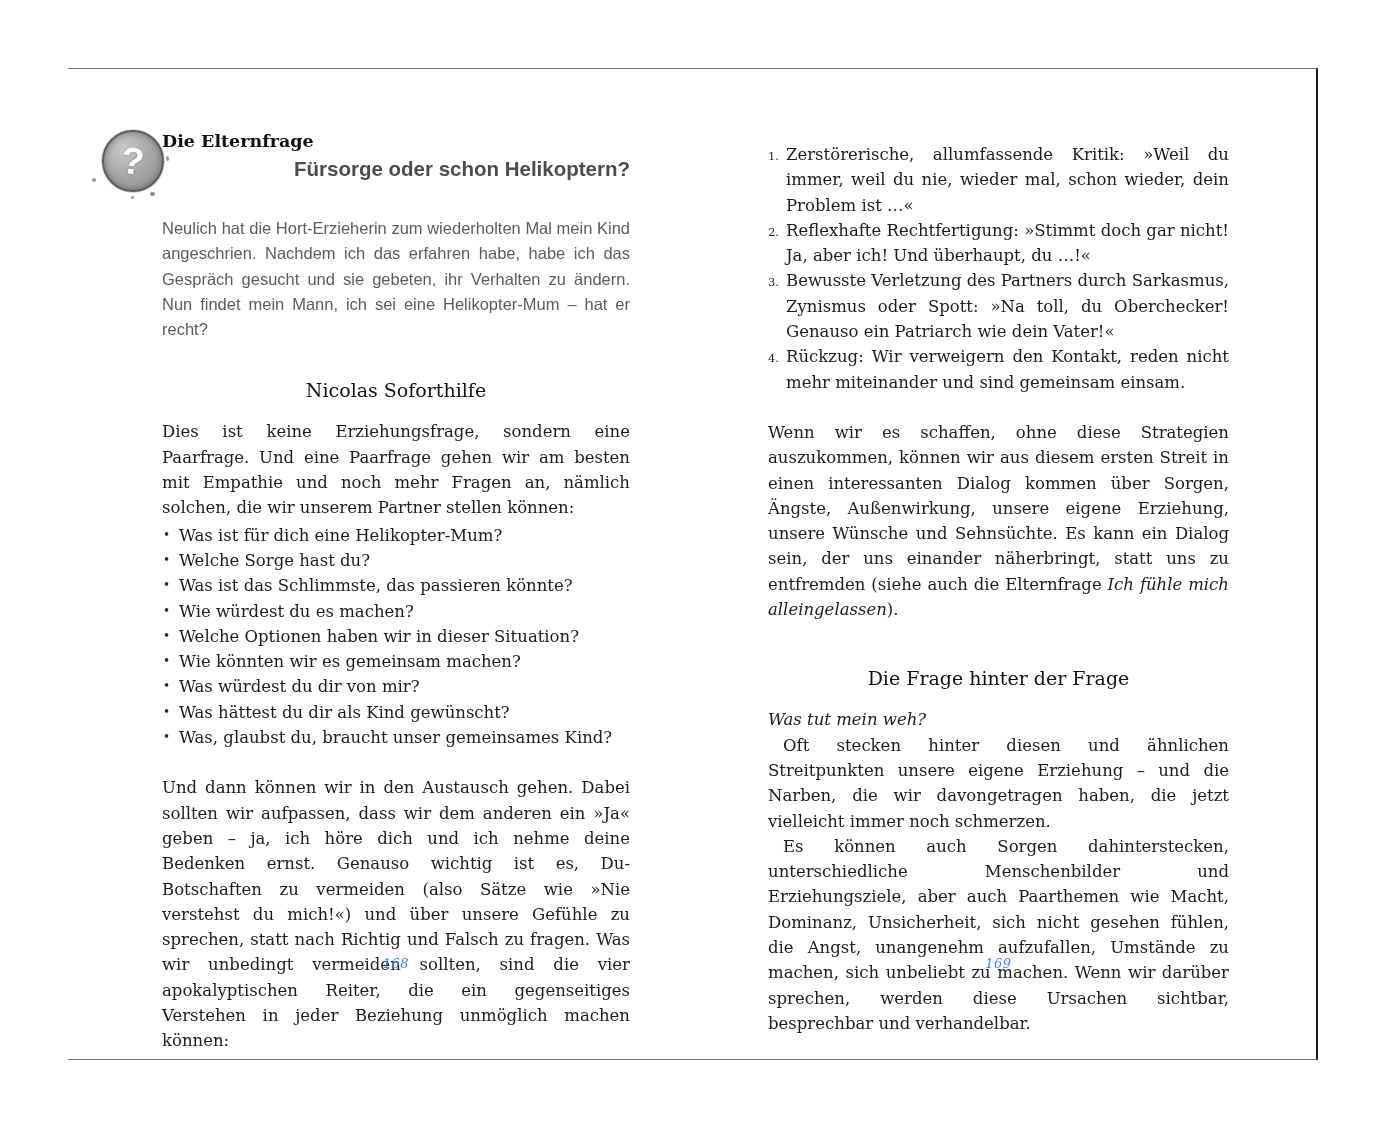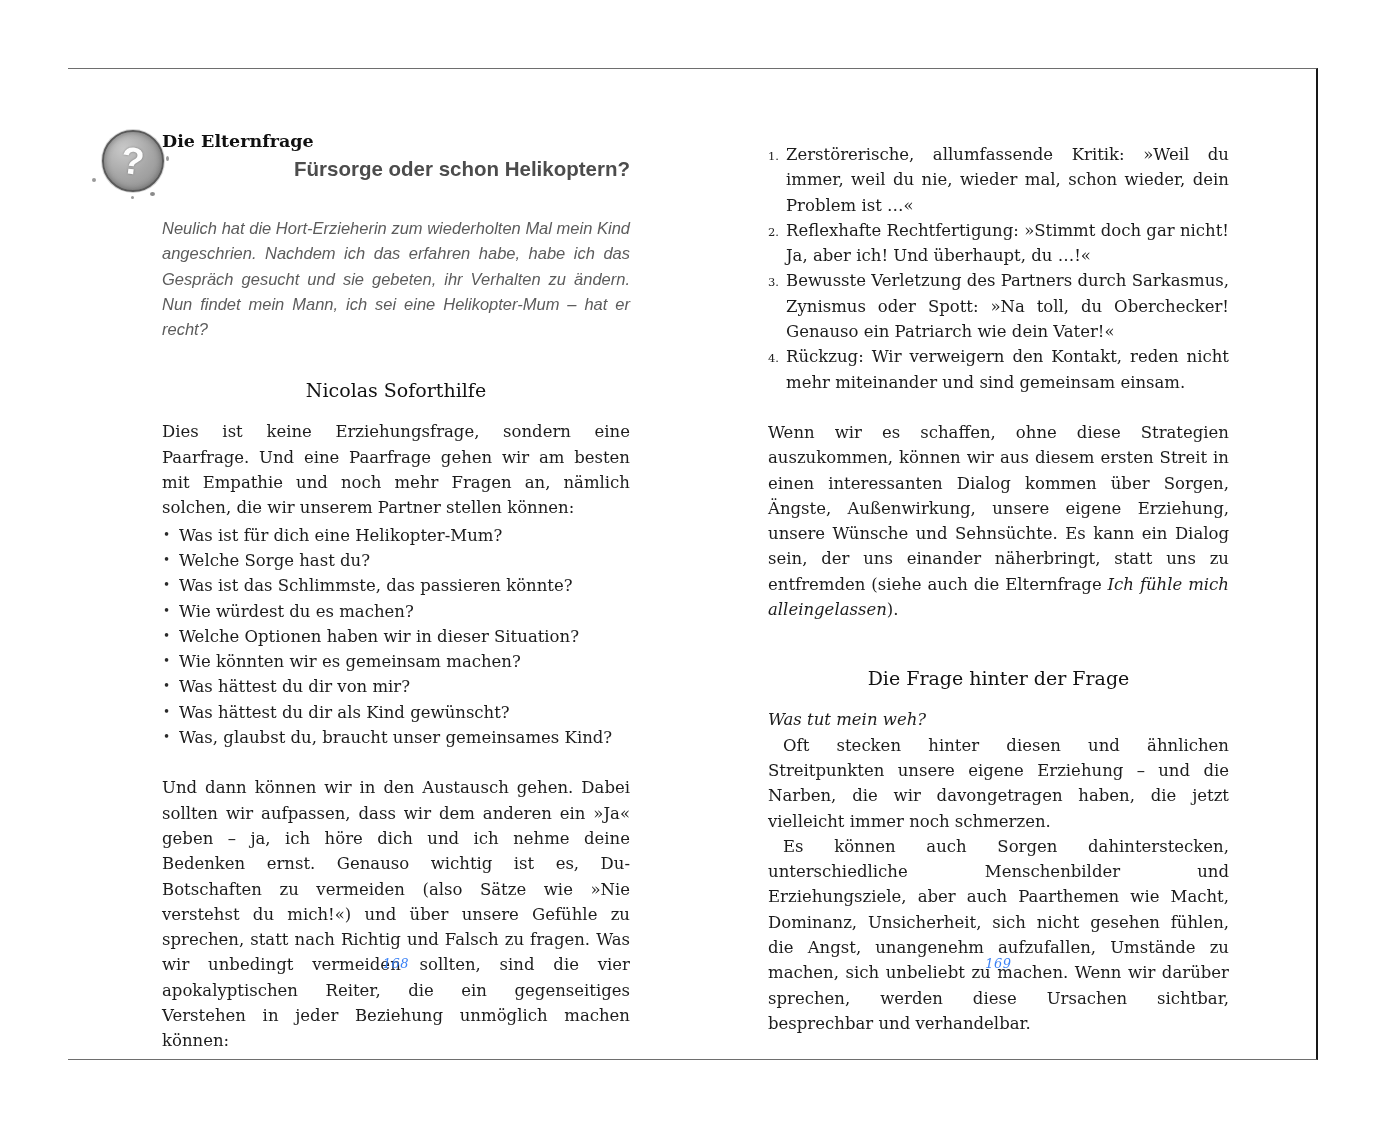--- a/index.html
+++ b/index.html
@@ -35,21 +35,21 @@
   .speck.s3{left:166px;top:156px;width:3px;height:5px;}
   .speck.s4{left:131px;top:196px;width:3px;height:3px;}
 
   .kicker{margin:0;text-align:left;font-weight:bold;font-size:17.5px;line-height:22px;color:#101010;}
   .subtitle{
     margin:4px 0 0;text-align:right;font-family:"Liberation Sans",sans-serif;
     font-weight:bold;font-size:20.5px;line-height:26px;color:#4c4c4c;
   }
   .intro{
     margin:34px 0 0;font-family:"Liberation Sans",sans-serif;font-size:16.5px;
-    line-height:25.3px;color:#5c5c5c;text-align:justify;font-style:italic;
+    line-height:25.3px;color:#5c5c5c;text-align:justify;
   }
   .sec-heading{margin:36px 0 0;text-align:center;font-weight:normal;font-size:19px;line-height:24px;color:#111;}
   .sec-heading.right{margin-top:44px;}
   .body-par{margin:17px 0 0;font-size:16.5px;line-height:25.3px;text-align:justify;}
   .body-par.tight{margin-top:0;}
   .body-par.gap{margin-top:25px;}
   .body-par.ind{text-indent:15px;}
 
   ul.qlist{list-style:none;margin:2px 0 0;padding:0;}
   ul.qlist li{
@@ -98,21 +98,21 @@
 
     <p class="body-par">Dies ist keine Erziehungsfrage, sondern eine Paarfrage. Und eine Paarfrage gehen wir am besten mit Empathie und noch mehr Fragen an, nämlich solchen, die wir unserem Partner stellen können:</p>
 
     <ul class="qlist">
       <li><span class="bullet">•</span><span>Was ist für dich eine Helikopter-Mum?</span></li>
       <li><span class="bullet">•</span><span>Welche Sorge hast du?</span></li>
       <li><span class="bullet">•</span><span>Was ist das Schlimmste, das passieren könnte?</span></li>
       <li><span class="bullet">•</span><span>Wie würdest du es machen?</span></li>
       <li><span class="bullet">•</span><span>Welche Optionen haben wir in dieser Situation?</span></li>
       <li><span class="bullet">•</span><span>Wie könnten wir es gemeinsam machen?</span></li>
-      <li><span class="bullet">•</span><span>Was hättest du dir von mir?</span></li>
+      <li><span class="bullet">•</span><span>Was würdest du dir von mir?</span></li>
       <li><span class="bullet">•</span><span>Was hättest du dir als Kind gewünscht?</span></li>
       <li><span class="bullet">•</span><span>Was, glaubst du, braucht unser gemeinsames Kind?</span></li>
     </ul>
 
     <p class="body-par gap">Und dann können wir in den Austausch gehen. Dabei sollten wir aufpassen, dass wir dem anderen ein »Ja« geben – ja, ich höre dich und ich nehme deine Bedenken ernst. Genauso wichtig ist es, Du-Botschaften zu vermeiden (also Sätze wie »Nie verstehst du mich!«) und über unsere Gefühle zu sprechen, statt nach Richtig und Falsch zu fragen. Was wir unbedingt vermeiden sollten, sind die vier apokalyptischen Reiter, die ein gegenseitiges Verstehen in jeder Beziehung unmöglich machen können:</p>
   </div>
 
   <div class="col-right">
     <ol class="riders">
       <li><span class="num">1.</span><span>Zerstörerische, allumfassende Kritik: »Weil du immer, weil du nie, wieder mal, schon wieder, dein Problem ist …«</span></li>

